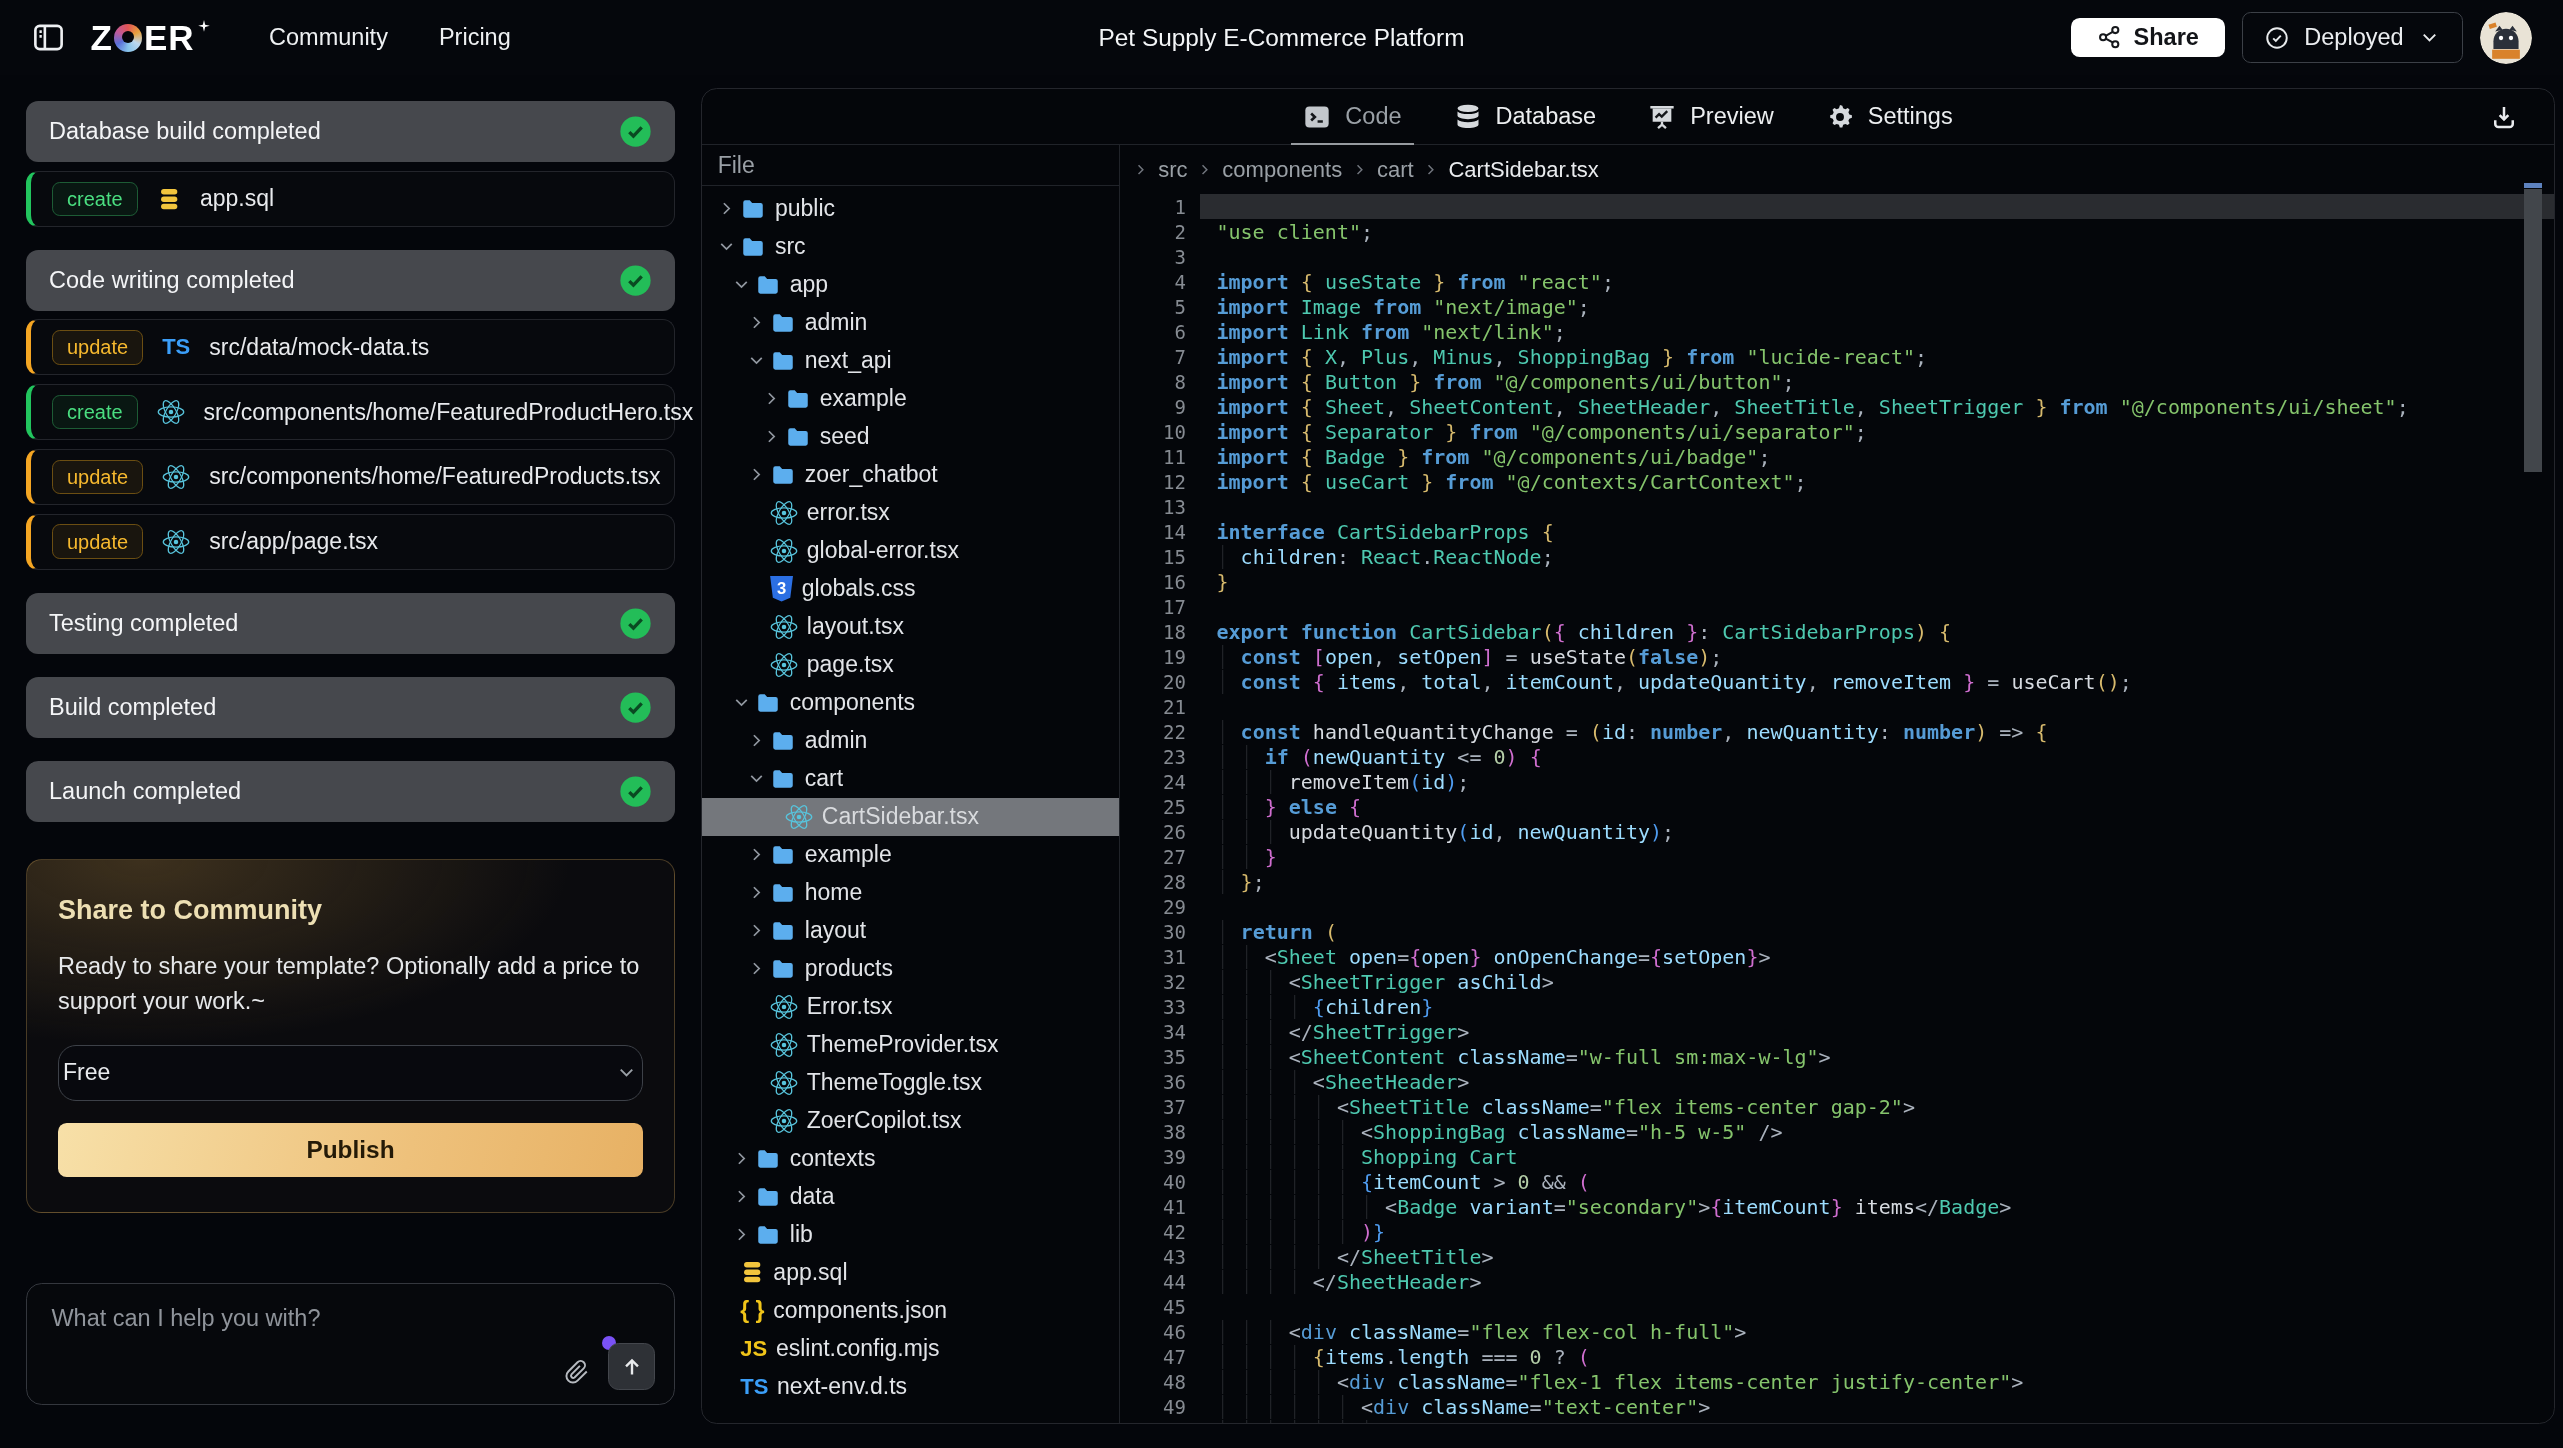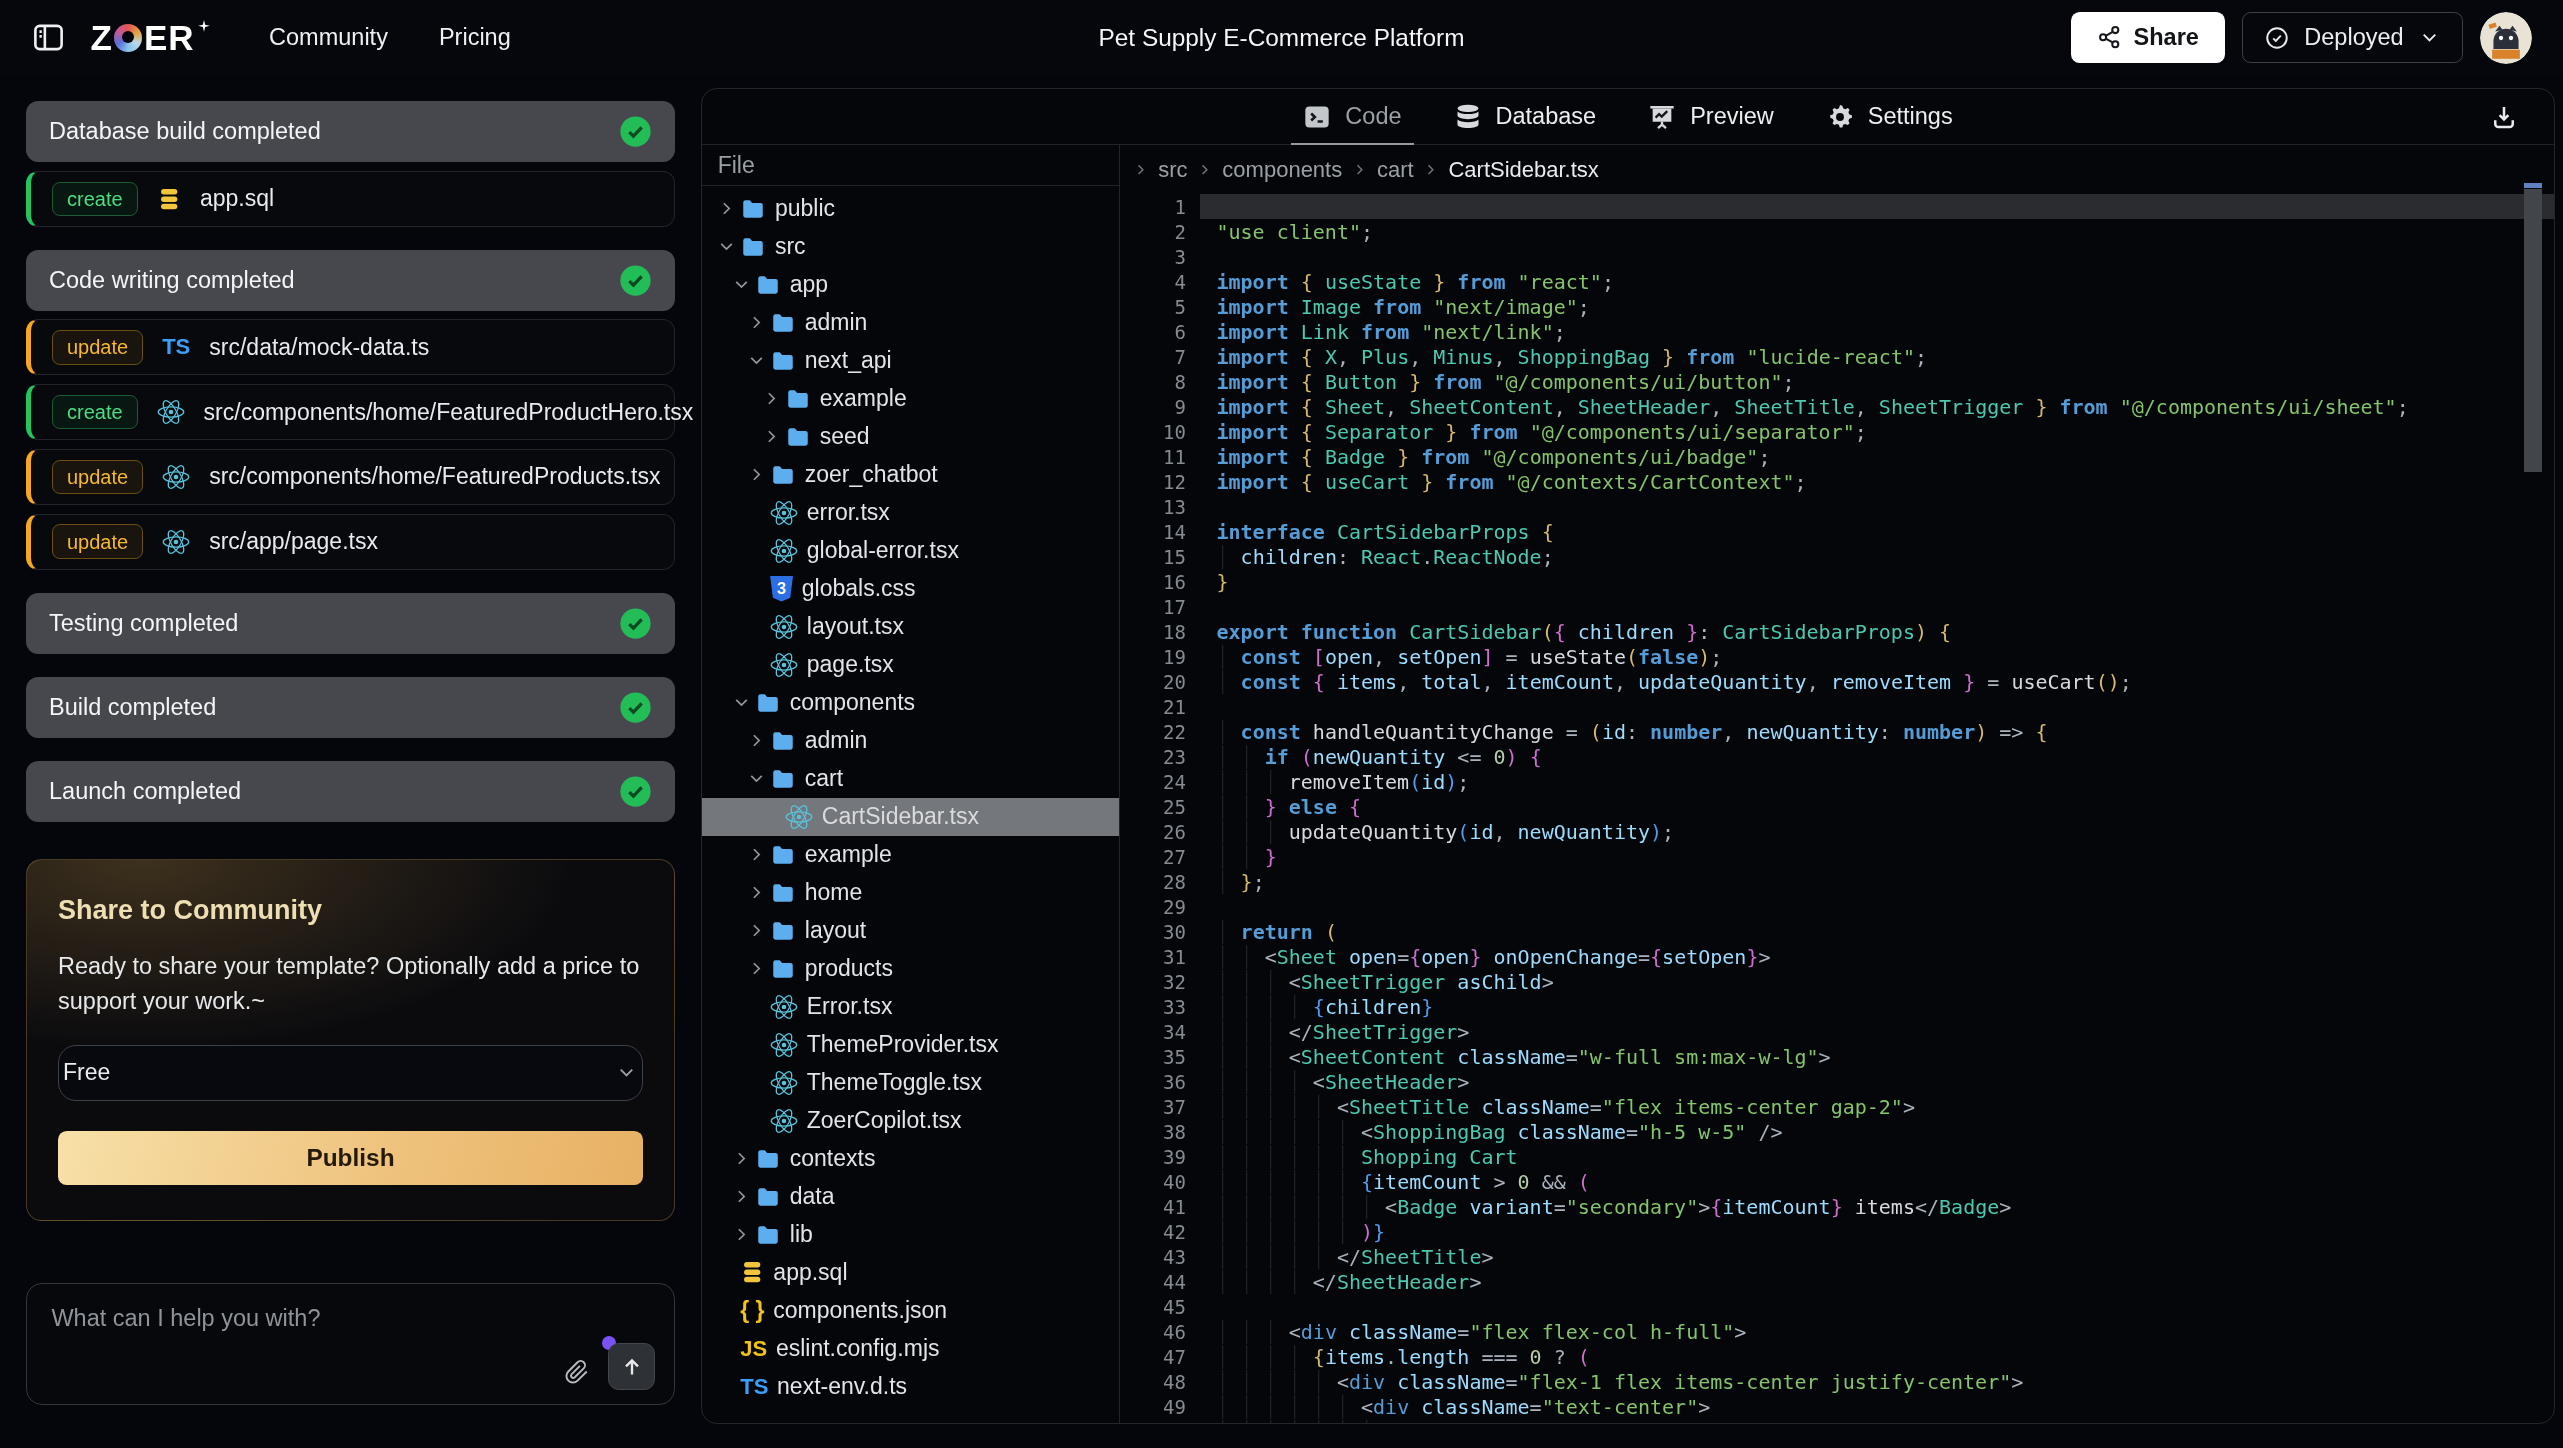--- a/index.html
+++ b/index.html
@@ -12,21 +12,21 @@
   .panel-toggle { background:none; border:none; cursor:pointer; }
   .logo { display:flex; align-items:center; margin-left:24.4px; font-weight:800; font-size:35px; letter-spacing:0.9px; color:#ffffff; }
   .logo-donut { width:28px; height:28px; border-radius:50%; margin:0 1.7px; position:relative;
     background:conic-gradient(#e25555,#e8a23c,#bcd8ef,#86c3ea,#5a6fd8,#c05a9a,#e25555); }
   .logo-donut::after { content:""; position:absolute; left:7.8px; top:7.8px; width:12.2px; height:12.2px; border-radius:50%; background:#05070c; }
   .logo-spark { margin-left:2.6px; transform:translateY(-12.2px); }
   .nav { display:flex; gap:51px; margin-left:58px; }
   .nav-link { font-size:23.5px; color:#eef0f2; text-decoration:none; cursor:pointer; }
   .topbar-title { position:absolute; left:50%; top:50%; transform:translate(-50%,-50%); font-size:24.4px; color:#f3f5f7; }
   .topbar-right { margin-left:auto; display:flex; align-items:center; gap:17.4px; }
-  .share-btn { height:51px; padding:0 26px; background:#ffffff; color:#121418; border:none; border-radius:8.7px; font-size:23.5px; font-weight:600; display:flex; align-items:center; gap:12.2px; cursor:pointer; }
+  .share-btn { height:39px; padding:0 26px; background:#ffffff; color:#121418; border:none; border-radius:8.7px; font-size:23.5px; font-weight:600; display:flex; align-items:center; gap:12.2px; cursor:pointer; }
   .deploy-btn { height:51px; padding:0 21px; background:transparent; color:#eceef1; border:0.9px solid #3c4047; border-radius:8.7px; font-size:23.5px; display:flex; align-items:center; gap:14px; cursor:pointer; }
   .avatar { width:52px; height:52px; border-radius:50%; overflow:hidden; flex:none; cursor:pointer; }
 
   
   .left-col { position:absolute; left:0; top:75px; width:701px; bottom:0; display:flex; flex-direction:column; padding:17.4px 26px 44px 26px; }
   .intro { font-size:23.5px; line-height:33px; color:#edeef1; margin-bottom:3.5px; }
   .status-card { flex:none; height:61px; border-radius:12.2px; background:#46484d; display:flex; align-items:center; padding:0 23px; margin-top:8.7px; font-size:23.5px; color:#f4f5f7; }
   .status-card .check { margin-left:auto; }
   .file-card { flex:none; height:56px; border-radius:12.2px; background:#07090d; border:0.9px solid #23252b; display:flex; align-items:center; gap:19px; padding:0 21px; margin-top:8.7px; cursor:pointer; }
   .file-card.create { border-left:5.2px solid #22c55e; }
@@ -41,21 +41,21 @@
   .js-badge { font-weight:800; font-size:22px; color:#f0c419; }
   .json-badge { font-weight:800; font-size:23px; color:#f0c419; }
   .css-badge { width:23px; height:26px; background:#2b6fe3; color:#fff; font-weight:700; font-size:16.6px; display:flex; align-items:center; justify-content:center; clip-path:polygon(0 0,100% 0,88% 86%,50% 100%,12% 86%); }
 
   .share-card { flex:none; margin-top:37px; border-radius:15.7px; border:0.9px solid rgba(190,150,80,.35); padding:35px 31px;
     background:radial-gradient(120% 95% at 18% 0%, rgba(122,94,48,.45), rgba(20,16,10,0) 55%), #0b0b0e; }
   .share-title { font-size:27px; font-weight:700; color:#eddfb3; margin-bottom:23px; }
   .share-body { font-size:23.5px; line-height:35px; color:#e6e8ea; margin-bottom:26px; }
   .price-select { height:56px; border:0.9px solid #3d4148; border-radius:18px; display:flex; align-items:center; padding:0 4px; font-size:23px; color:#e9ebee; background:rgba(8,10,14,.55); cursor:pointer;justify-content:space-between; }
   .price-select .chev { margin-left:auto; }
-  .publish-btn { margin-top:30px; width:100%; height:54px; border-radius:8.7px; border:none; cursor:pointer;
+  .publish-btn { margin-top:22px; width:100%; height:54px; border-radius:8.7px; border:none; cursor:pointer;
     background:linear-gradient(105deg,#f7e0a8 0%,#eec17b 60%,#e7b164 100%); font-size:24.4px; font-weight:700; color:#241a07; }
 
   .chat-input { flex:none; margin-top:auto; height:122px; border:0.9px solid #34373e; border-radius:15.7px; background:#06080c; position:relative; padding:21px 24.4px; }
   .chat-input input { background:transparent; border:none; outline:none; color:#dfe2e6; font-size:23.5px; width:72%; font-family:"Liberation Sans",sans-serif; }
   .chat-input input::placeholder { color:#8f949b; }
   .ai-dot { position:absolute; right:58px; top:52px; width:14px; height:14px; border-radius:50%; background:#7a52f5; }
   .attach-btn { position:absolute; right:84px; bottom:19px; background:none; border:none; cursor:pointer; }
   .send-btn { position:absolute; right:19px; bottom:14px; width:47px; height:47px; border-radius:10.5px; background:#2e3136; border:0.9px solid #43464c; display:flex; align-items:center; justify-content:center; cursor:pointer; }
 
   

